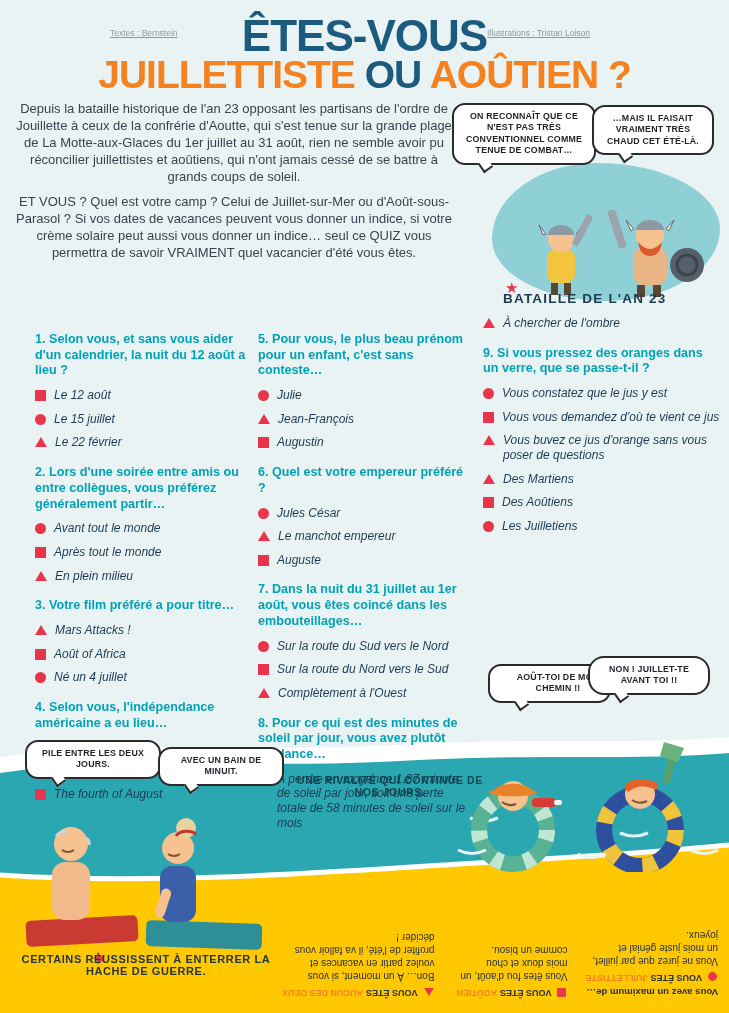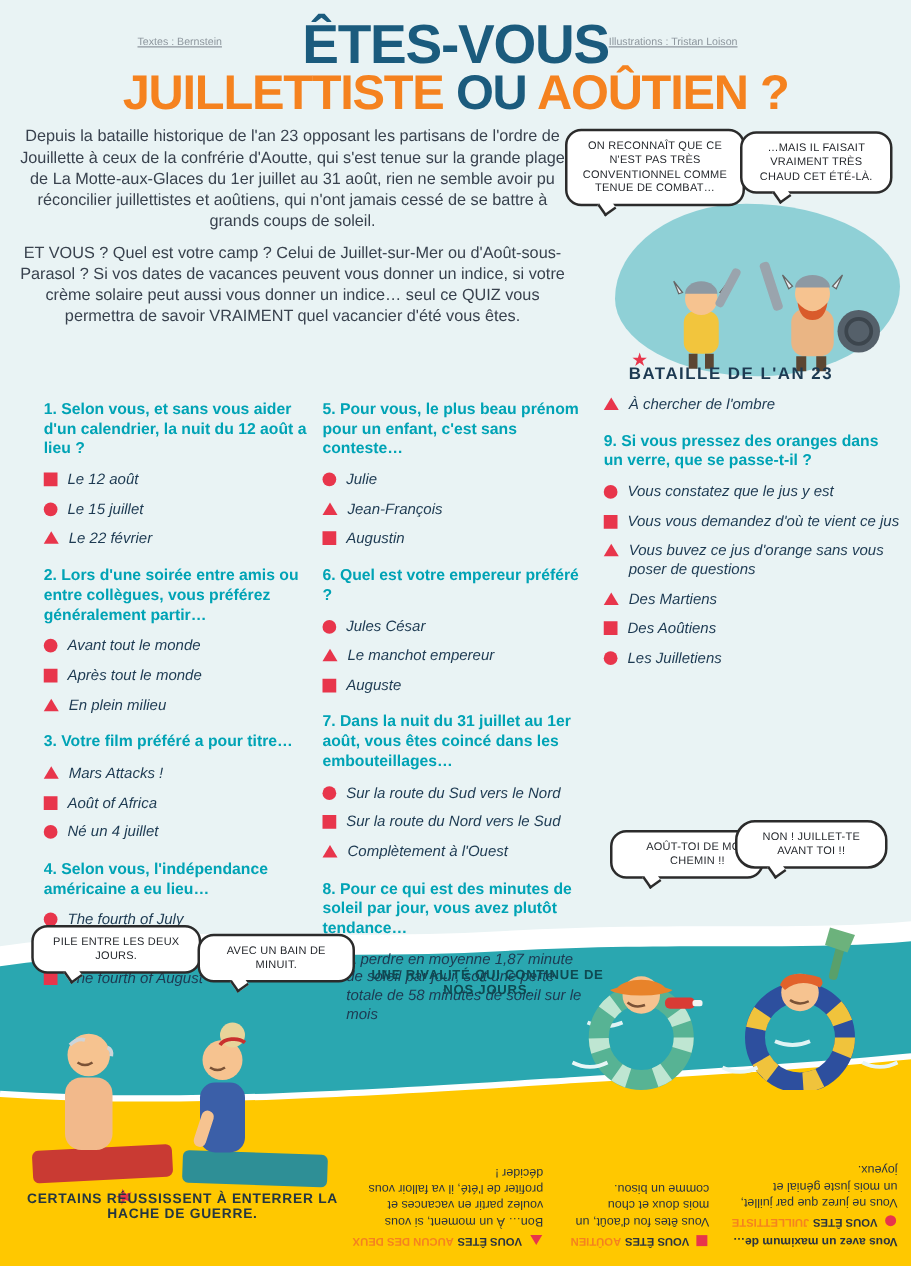--- a/index.html
+++ b/index.html
@@ -15,34 +15,34 @@
   .title .or{color:#f5821f;} .title .bl{color:#1b5b7d;}
   
   .intro{position:absolute;left:16px;top:101px;width:436px;text-align:center;
          font-size:13px;line-height:1.3;color:#39424e;}
   .intro p{margin:0 0 9px 0;}
   
   .vignette{position:absolute;left:450px;top:95px;width:279px;height:212px;z-index:2;}
   .blob{position:absolute;left:42px;top:68px;width:228px;height:138px;background:#8fd0d6;
         border-radius:46% 54% 50% 50% / 55% 48% 52% 45%;}
   .bubble{position:absolute;background:#fff;border:2px solid #2b2b2b;border-radius:13px;
-          padding:6px 7px;font-size:8.8px;font-weight:400;text-align:center;color:#1e2126;
+          padding:6px 7px;font-size:8.8px;font-weight:700;text-align:center;color:#1e2126;
           line-height:1.3;letter-spacing:.2px;z-index:3;}
   .bubble:after{content:"";position:absolute;bottom:-8px;left:26px;width:9px;height:9px;background:#fff;
           border-right:2px solid #2b2b2b;border-bottom:2px solid #2b2b2b;transform:rotate(55deg);}
   .vb-left{left:2px;top:8px;width:126px;}
   .vb-right{left:142px;top:10px;width:104px;}
   .chars{position:absolute;left:45px;top:112px;}
   
   .q-col{position:absolute;z-index:2;}
   #qcol0{left:35px;top:320px;width:213px;}
   #qcol1{left:258px;top:320px;width:215px;}
   #qcol2{left:483px;top:291px;width:238px;}
   .q-head{color:#00a3b5;font-weight:800;font-size:12.6px;line-height:1.25;margin:15px 0 3px;}
-  .q-block:first-child .q-head{margin-top:0;}
+  .q-block:first-child .q-head{margin-top:12px;}
   .opt{display:flex;align-items:flex-start;margin:9px 0;font-size:12px;font-style:italic;
        color:#1d3a52;line-height:1.22;}
   .shp{display:inline-block;flex:0 0 auto;margin-right:8px;margin-top:2px;}
   .sq{width:11px;height:11px;background:#e8354b;}
   .ci{width:11px;height:11px;border-radius:50%;background:#e8354b;}
   .tr{width:0;height:0;border-left:6px solid transparent;border-right:6px solid transparent;
       border-bottom:10px solid #e8354b;background:none;}
   .battle-caption{font-size:13.5px;color:#1d3a52;font-weight:700;letter-spacing:1.2px;
       margin:0 0 10px 20px;}
   

